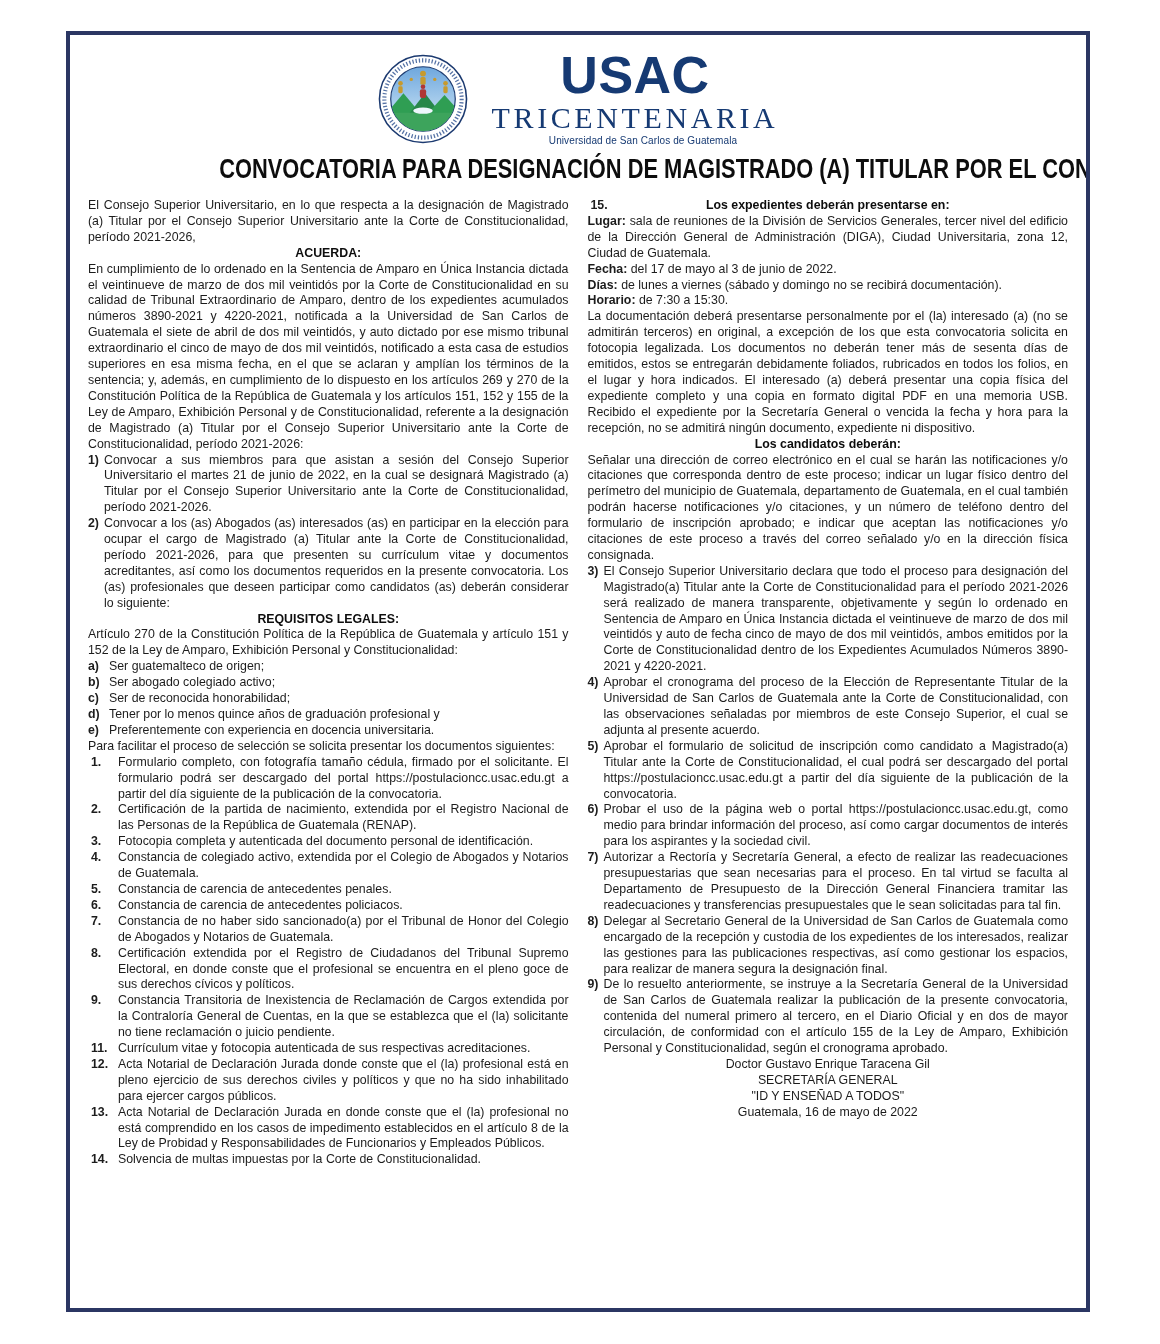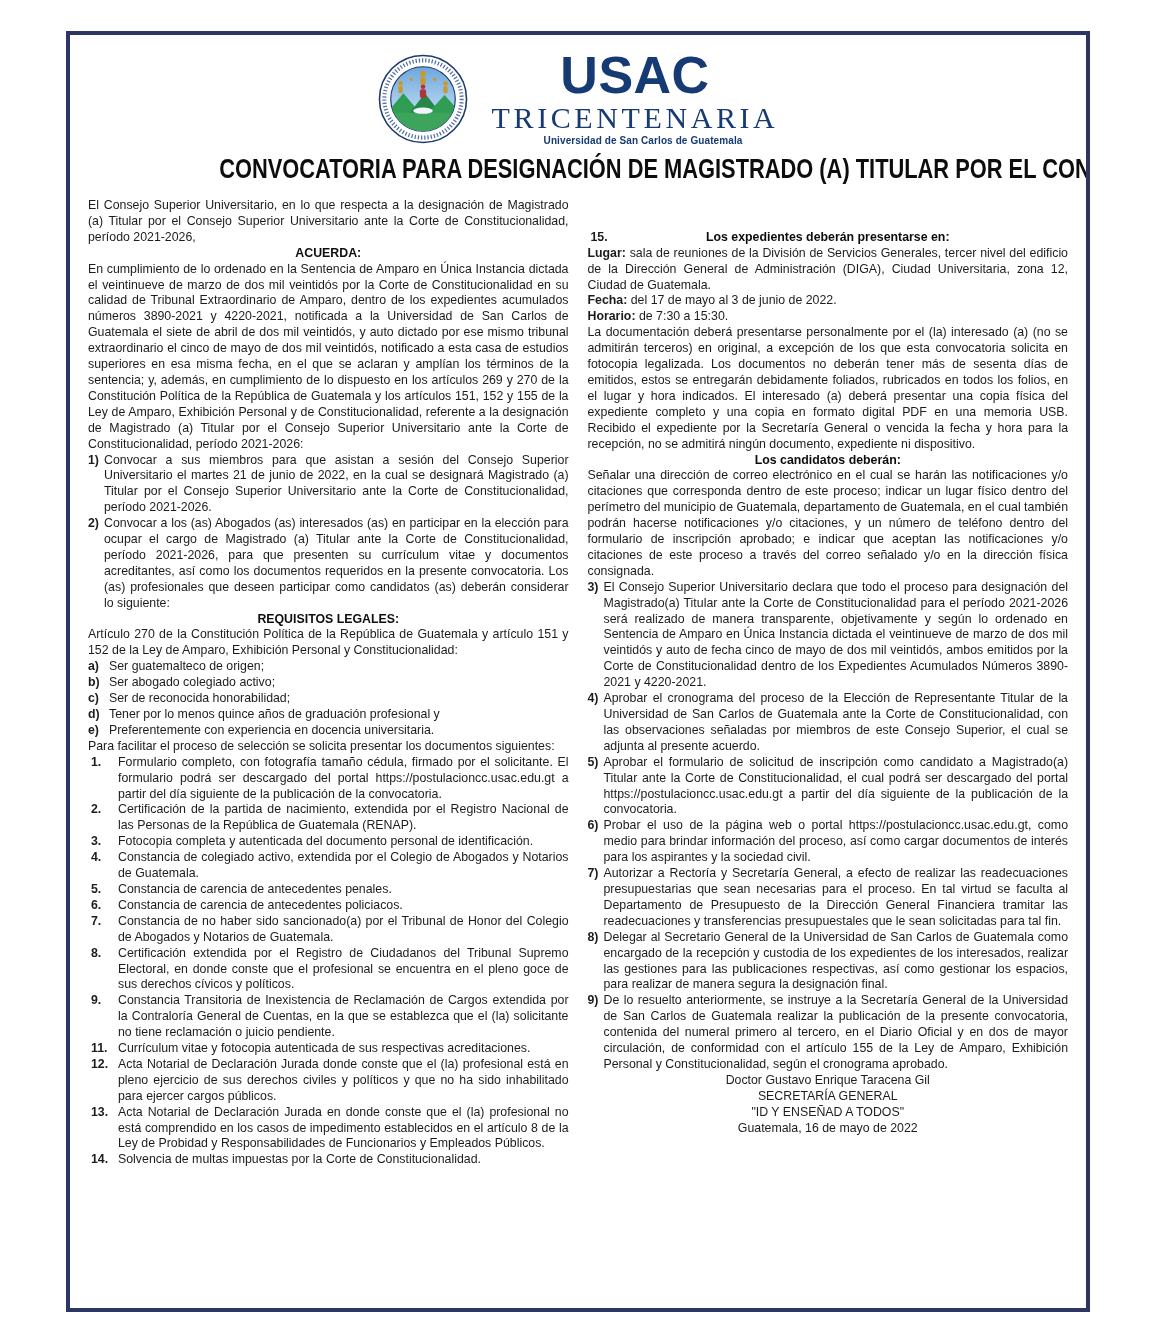--- a/index.html
+++ b/index.html
@@ -18,30 +18,30 @@
   .seal { flex:0 0 auto; width:90px; height:90px; }
   .wordmark { display:flex; flex-direction:column; align-items:center; line-height:1; }
   .acronym {
     font-size:52px; font-weight:bold; color:#163a73; letter-spacing:0.5px; line-height:0.92;
   }
   .tricentenaria {
     font-family:"Liberation Serif", serif; font-size:30px; color:#163a73;
     letter-spacing:3.6px; margin-top:3px; white-space:nowrap;
   }
   .logo-subtitle {
-    font-size:10px; font-weight:bold; color:#163a73; margin-top:3px; letter-spacing:0.1px;margin-left:16px;
+    font-size:10px; font-weight:normal; color:#163a73; margin-top:3px; letter-spacing:0.1px;margin-left:16px;
   }
   
   .title { display:flex; flex-direction:row; align-items:center; margin-top:8px; }
   .title-line {
     white-space:nowrap; font-weight:bold; font-size:28px; line-height:35px; color:#0d0d0d;
     transform:scaleX(0.78); transform-origin:center center; letter-spacing:0;
   }
   
-  .cols { display:flex; gap:19px; margin-top:12px;align-items:center; }
+  .cols { display:flex; gap:19px; margin-top:12px; }
   .col { flex:1 1 0; font-size:12.35px; line-height:15.9px; }
   .col p, .col div { margin:0; }
   .para { text-align:justify; overflow-wrap:break-word; }
   .h { text-align:center; font-weight:bold; margin:7px 0 1px 0; color:#0d0d0d; }
   .item { position:relative; text-align:justify; overflow-wrap:break-word; }
   .item .num { position:absolute; left:0; top:0; font-weight:bold; }
   .item.wide   { padding-left:30px; }
   .item.wide .num { left:3px; }
   .item.narrow { padding-left:16px; }
   .item.letter { padding-left:21px; }
@@ -131,20 +131,21 @@
         <div class="item wide"><span class="num">11.</span><span>Currículum vitae y fotocopia autenticada de sus respectivas acreditaciones.</span></div>
         <div class="item wide"><span class="num">12.</span><span>Acta Notarial de Declaración Jurada donde conste que el (la) profesional está en pleno ejercicio de sus derechos civiles y políticos y que no ha sido inhabilitado para ejercer cargos públicos.</span></div>
         <div class="item wide"><span class="num">13.</span><span>Acta Notarial de Declaración Jurada en donde conste que el (la) profesional no está comprendido en los casos de impedimento establecidos en el artículo 8 de la Ley de Probidad y Responsabilidades de Funcionarios y Empleados Públicos.</span></div>
         <div class="item wide"><span class="num">14.</span><span>Solvencia de multas impuestas por la Corte de Constitucionalidad.</span></div>
       </div>
     <div class="col">
         <div class="item wide"><span class="num">15.</span></div>
         <p class="h">Los expedientes deberán presentarse en:</p>
         <p class="para labeled"><b>Lugar:</b> <span>sala de reuniones de la División de Servicios Generales, tercer nivel del edificio de la Dirección General de Administración (DIGA), Ciudad Universitaria, zona 12, Ciudad de Guatemala.</span></p>
         <p class="para labeled"><b>Fecha:</b> <span>del 17 de mayo al 3 de junio de 2022.</span></p>
+        <p class="para labeled"><b>Días:</b> <span>de lunes a viernes (sábado y domingo no se recibirá documentación).</span></p>
         <p class="para labeled"><b>Horario:</b> <span>de 7:30 a 15:30.</span></p>
         <p class="para">La documentación deberá presentarse personalmente por el (la) interesado (a) (no se admitirán terceros) en original, a excepción de los que esta convocatoria solicita en fotocopia legalizada. Los documentos no deberán tener más de sesenta días de emitidos, estos se entregarán debidamente foliados, rubricados en todos los folios, en el lugar y hora indicados. El interesado (a) deberá presentar una copia física del expediente completo y una copia en formato digital PDF en una memoria USB. Recibido el expediente por la Secretaría General o vencida la fecha y hora para la recepción, no se admitirá ningún documento, expediente ni dispositivo.</p>
         <p class="h">Los candidatos deberán:</p>
         <p class="para">Señalar una dirección de correo electrónico en el cual se harán las notificaciones y/o citaciones que corresponda dentro de este proceso; indicar un lugar físico dentro del perímetro del municipio de Guatemala, departamento de Guatemala, en el cual también podrán hacerse notificaciones y/o citaciones, y un número de teléfono dentro del formulario de inscripción aprobado; e indicar que aceptan las notificaciones y/o citaciones de este proceso a través del correo señalado y/o en la dirección física consignada.</p>
         <div class="item narrow"><span class="num">3)</span><span>El Consejo Superior Universitario declara que todo el proceso para designación del Magistrado(a) Titular ante la Corte de Constitucionalidad para el período 2021-2026 será realizado de manera transparente, objetivamente y según lo ordenado en Sentencia de Amparo en Única Instancia dictada el veintinueve de marzo de dos mil veintidós y auto de fecha cinco de mayo de dos mil veintidós, ambos emitidos por la Corte de Constitucionalidad dentro de los Expedientes Acumulados Números 3890-2021 y 4220-2021.</span></div>
         <div class="item narrow"><span class="num">4)</span><span>Aprobar el cronograma del proceso de la Elección de Representante Titular de la Universidad de San Carlos de Guatemala ante la Corte de Constitucionalidad, con las observaciones señaladas por miembros de este Consejo Superior, el cual se adjunta al presente acuerdo.</span></div>
         <div class="item narrow"><span class="num">5)</span><span>Aprobar el formulario de solicitud de inscripción como candidato a Magistrado(a) Titular ante la Corte de Constitucionalidad, el cual podrá ser descargado del portal https://postulacioncc.usac.edu.gt a partir del día siguiente de la publicación de la convocatoria.</span></div>
         <div class="item narrow"><span class="num">6)</span><span>Probar el uso de la página web o portal https://postulacioncc.usac.edu.gt, como medio para brindar información del proceso, así como cargar documentos de interés para los aspirantes y la sociedad civil.</span></div>
         <div class="item narrow"><span class="num">7)</span><span>Autorizar a Rectoría y Secretaría General, a efecto de realizar las readecuaciones presupuestarias que sean necesarias para el proceso. En tal virtud se faculta al Departamento de Presupuesto de la Dirección General Financiera tramitar las readecuaciones y transferencias presupuestales que le sean solicitadas para tal fin.</span></div>
         <div class="item narrow"><span class="num">8)</span><span>Delegar al Secretario General de la Universidad de San Carlos de Guatemala como encargado de la recepción y custodia de los expedientes de los interesados, realizar las gestiones para las publicaciones respectivas, así como gestionar los espacios, para realizar de manera segura la designación final.</span></div>

